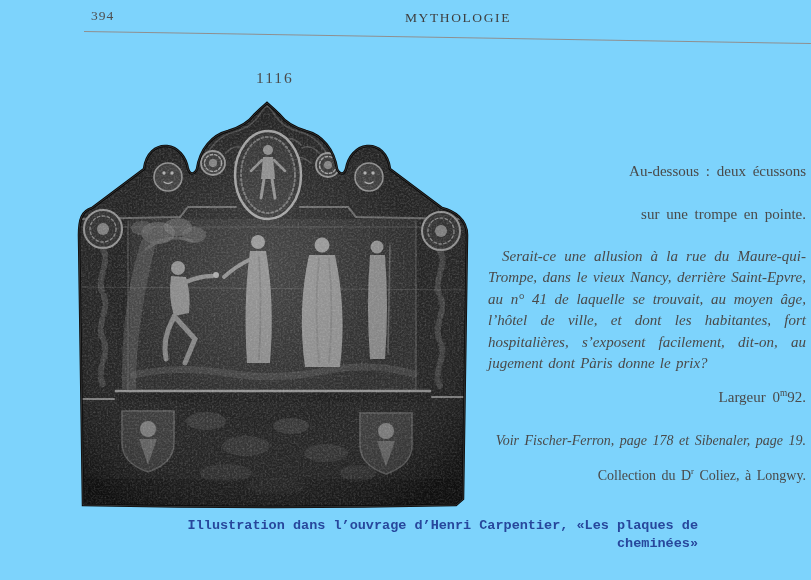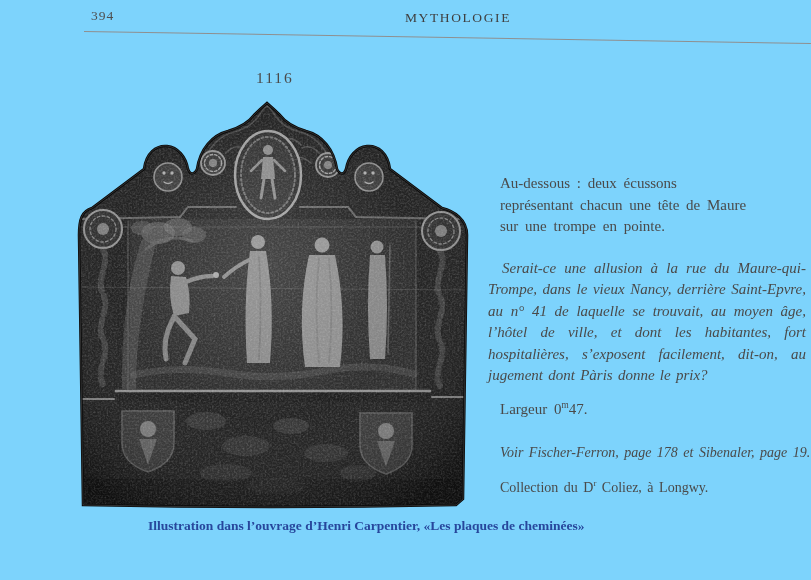--- a/index.html
+++ b/index.html
@@ -6,28 +6,28 @@
   .page{position:relative;width:811px;height:580px;background:#7dd3fc;
         font-family:"Liberation Serif","DejaVu Serif",serif;color:#474747;overflow:hidden;}
   .page-number{position:absolute;left:91px;top:8px;font-size:13.5px;letter-spacing:1px;color:#4e4e4e;}
   .header-title{position:absolute;left:458px;top:10px;transform:translateX(-50%);
                 font-size:13.5px;letter-spacing:1.6px;color:#3f3f3f;}
   .header-rule{position:absolute;left:84px;top:31px;width:727px;height:0;
                border-top:1.4px solid #8f8f8f;transform:rotate(0.95deg);transform-origin:left top;}
   .figure-number{position:absolute;left:256px;top:69px;font-size:15.5px;letter-spacing:2px;color:#4a4a4a;}
   .plate{position:absolute;left:76px;top:101px;width:394px;height:408px;}
   .text-col{position:absolute;left:488px;top:161px;width:318px;font-size:15px;line-height:21.5px;color:#4a4a4a;}
-  .p-center{text-align:left;margin:12px;word-spacing:3px;}
+  .p-center{text-align:right;margin:0;word-spacing:3px;}
   .p-just{text-align:justify;margin:20px 0 0 0;text-indent:14px;word-spacing:1.5px;font-style:italic;}
   .largeur{margin-top:12px;}
   .voir{margin-top:22px;font-style:italic;font-size:14px;white-space:nowrap;word-spacing:2px;}
   .coll{margin-top:13px;font-size:14px;word-spacing:2px;}
   sup{font-size:62%;vertical-align:super;line-height:0;}
-  .caption{position:absolute;left:148px;top:517px;width:550px;text-align:left;
-           font-size:13.5px;line-height:17.5px;color:#27479c;font-weight:600;}
+  .caption{position:absolute;left:148px;top:517px;width:550px;text-align:right;
+           font-size:13.5px;line-height:17.5px;color:#27479c;font-weight:600;font-family:Liberation Mono, monospace;}
 </style>
 </head>
 <body>
 
 <div class="page">
 
   <div class="page-number">394</div>
   <div class="header-title">MYTHOLOGIE</div>
   <div class="header-rule"></div>
   <div class="figure-number">1116</div>
@@ -182,26 +182,26 @@
       <use href="#sil" fill="#ffffff" filter="url(#grain)" opacity="0.3"></use>
       <use href="#sil" fill="url(#shine)"></use>
       <use href="#sil" fill="none" stroke="#0a0a0a" stroke-width="2.5"></use>
       <use href="#sil" fill="none" stroke="#8a8a8a" stroke-width="1" opacity="0.3"></use>
     </svg>
   </div>
 
   <div class="text-col">
     <p class="p-center">
       <span>Au-dessous : deux écussons</span><br>
-      <span>représentant chacun une tête de Maure</span><br>
+      <br>
       <span>sur une trompe en pointe.</span>
     </p>
     <p class="p-just">Serait-ce une allusion à la rue du Maure-qui-Trompe, dans le vieux Nancy, derrière Saint-Epvre, au n° 41 de laquelle se trouvait, au moyen âge, l’hôtel de ville, et dont les habitantes, fort hospitalières, s’exposent facilement, dit-on, au jugement dont Pàris donne le prix?</p>
     <p class="p-center largeur">
-      <span>Largeur 0</span><sup>m</sup><span>47.</span>
+      <span>Largeur 0</span><sup>m</sup><span>92.</span>
     </p>
     <p class="p-center voir">Voir Fischer-Ferron, page 178 et Sibenaler, page 19.</p>
     <p class="p-center coll">
       <span>Collection du D</span><sup>r</sup><span> Coliez, à Longwy.</span>
     </p>
   </div>
 
   <div class="caption">
     <div>Illustration dans l’ouvrage d’Henri Carpentier, «Les plaques de cheminées»</div>
   </div>

